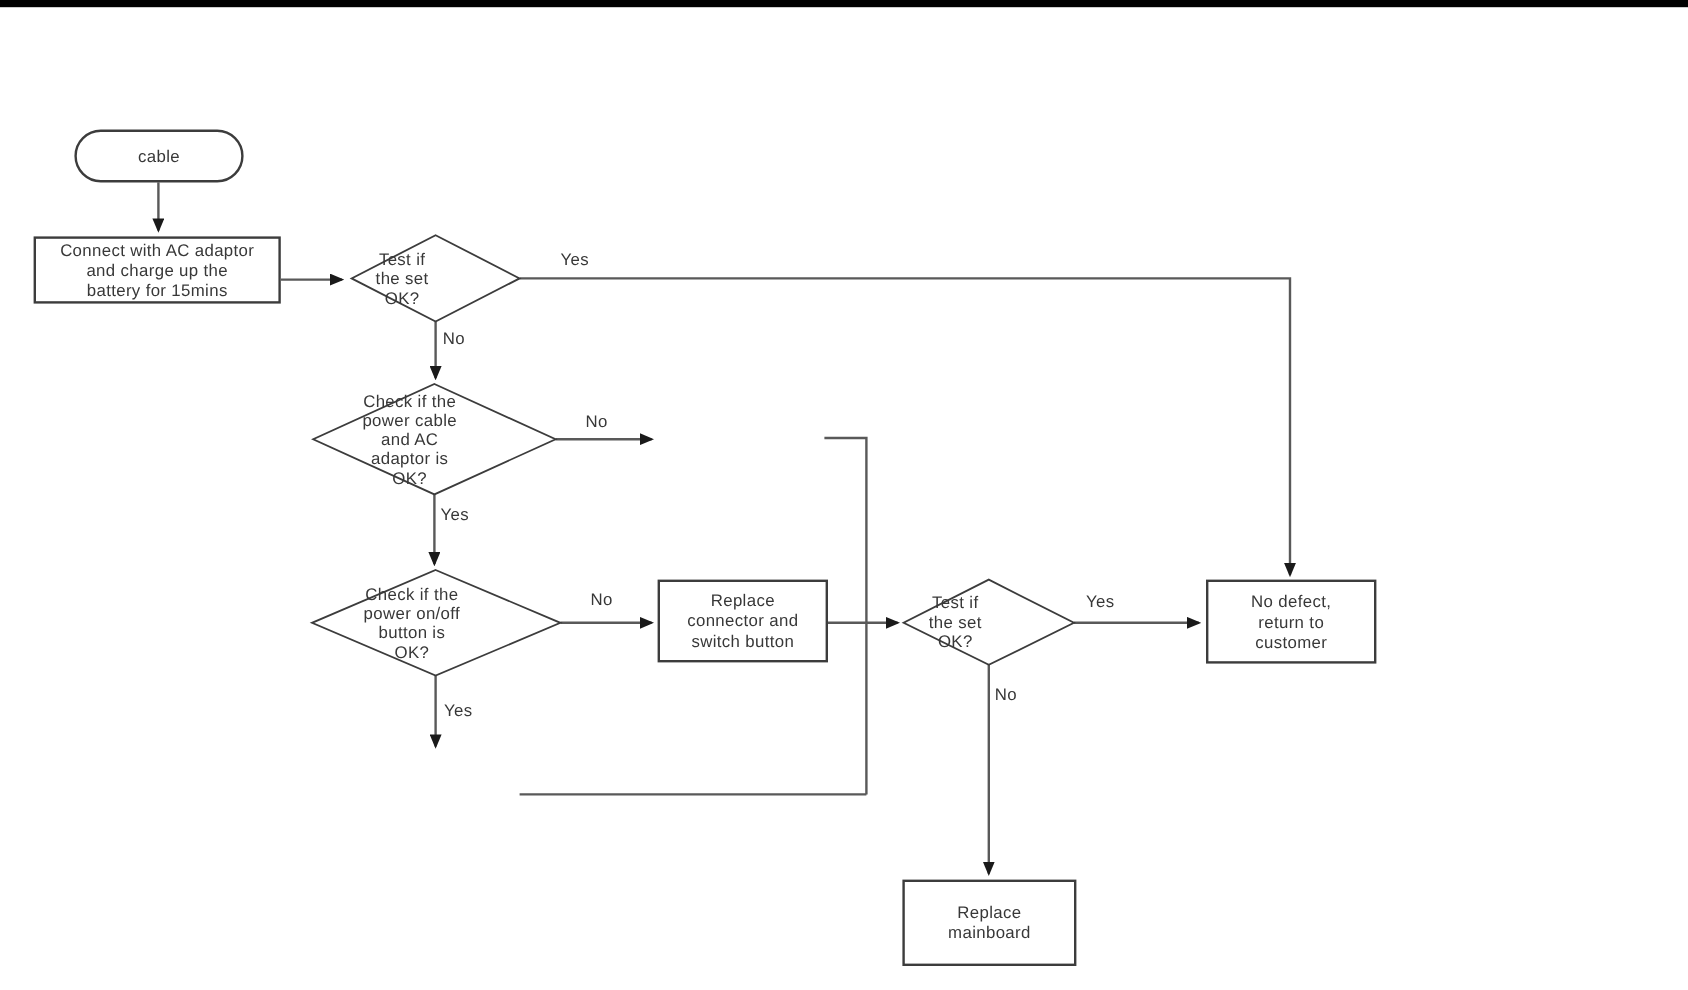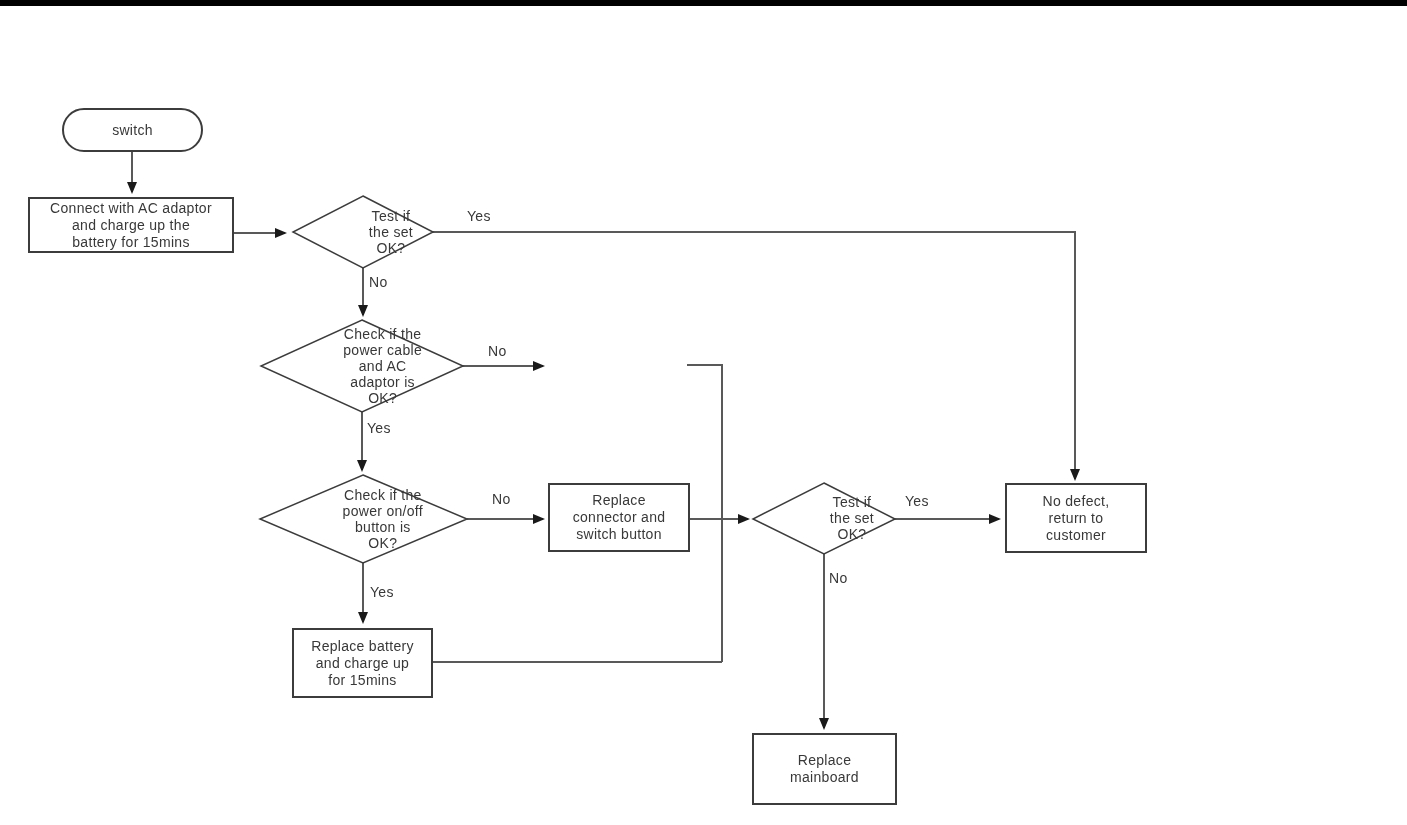--- a/index.html
+++ b/index.html
@@ -19,21 +19,21 @@
     position:absolute; box-sizing:border-box;
     border:2px solid #3c3c3c; background:#ffffff;
     display:flex; align-items:center; justify-content:center;
     text-align:center; white-space:pre-line;
     font-size:14px; line-height:17px; color:#383838;
     letter-spacing:0.3px;
   }
   .terminator { border-radius:22px; }
   .dlabel {
     position:absolute;
-    display:flex; align-items:center; justify-content:flex-end;
+    display:flex; align-items:center; justify-content:flex-start;
     text-align:center; white-space:pre-line;
     font-size:14px; line-height:16px; color:#383838;
     letter-spacing:0.3px;
   }
   .elabel {
     position:absolute; font-size:14px; color:#383838;
     letter-spacing:0.3px;
     text-align:center;
   }
 </style>
@@ -69,41 +69,36 @@
 
     <g stroke="#3c3c3c" stroke-width="1.5" fill="#ffffff">
       <polygon points="363,196 433,232 363,268 293,232"></polygon>
       <polygon points="362,320 463,366 362,412 261,366"></polygon>
       <polygon points="363,475 467,519 363,563 260,519"></polygon>
       <polygon points="824,483 895,519 824,554 753,519"></polygon>
     </g>
   </svg>
 
   <div class="node terminator" style="left:62px; top:108px; width:141px; height:44px;">
-    <span>switch</span>
+    <span>cable</span>
   </div>
 
   <div class="node" style="left:28px; top:197px; width:206px; height:56px;">
     <span>Connect with AC adaptor
 and charge up the
 battery for 15mins</span>
   </div>
 
 
   <div class="node" style="left:548px; top:483px; width:142px; height:69px;">
     <span>Replace
 connector and
 switch button</span>
   </div>
 
-  <div class="node" style="left:292px; top:628px; width:141px; height:70px;">
-    <span>Replace battery
-and charge up
-for 15mins</span>
-  </div>
 
   <div class="node" style="left:1005px; top:483px; width:142px; height:70px;">
     <span>No defect,
 return to
 customer</span>
   </div>
 
   <div class="node" style="left:752px; top:733px; width:145px; height:72px;">
     <span>Replace
 mainboard</span>

